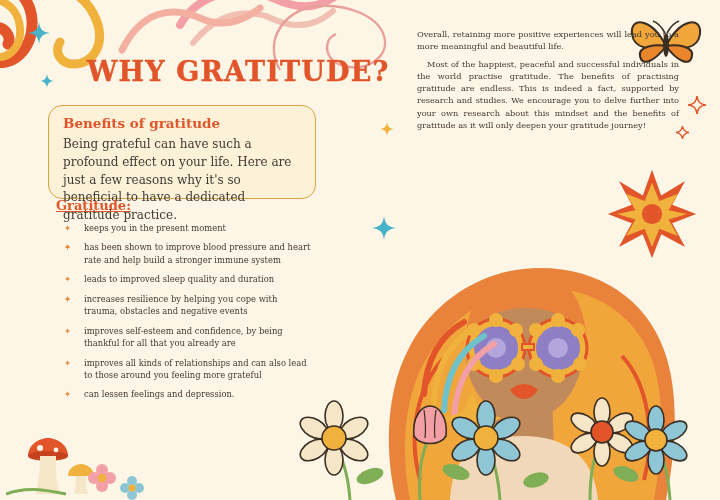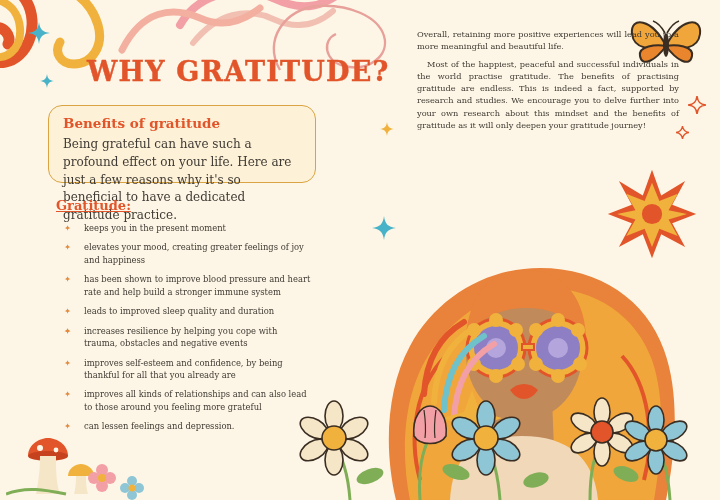--- a/index.html
+++ b/index.html
@@ -41,21 +41,21 @@
     margin-left: 31px;
     -webkit-text-stroke: 0.4px #e2552a;
   }
 
   
   .benefits-card {
     position: absolute;
     left: 48px;
     top: 105px;
     width: 268px;
-    height: 78px;
+    height: 94px;
     border: 1.6px solid #d9a441;
     border-radius: 14px;
     background: #fdf1d8;
     box-sizing: border-box;
     padding: 9px 14px 0 14px;
   }
   .benefits-title {
     font-family: "DejaVu Serif", serif;
     font-weight: bold;
     font-size: 13.5px;
@@ -200,21 +200,21 @@
   <div class="title">WHY GRATITUDE?</div>
 
   <div class="benefits-card">
     <div class="benefits-title">Benefits of gratitude</div>
     <div class="benefits-body">Being grateful can have such a profound effect on your life. Here are just a few reasons why it's so beneficial to have a dedicated gratitude practice.</div>
   </div>
 
   <div class="gratitude-heading">Gratitude:</div>
   <ul class="gratitude-list">
     <li><span class="bullet">✦</span><span>keeps you in the present moment</span></li>
-    <li><span class="bullet">✦</span><span>elevates your mood, creating greater feelings of joy and happiness</span></li>
+    <li><span class="bullet">✦</span></li>
     <li><span class="bullet">✦</span><span>has been shown to improve blood pressure and heart rate and help build a stronger immune system</span></li>
     <li><span class="bullet">✦</span><span>leads to improved sleep quality and duration</span></li>
     <li><span class="bullet">✦</span></li>
     <li><span class="bullet">✦</span><span>increases resilience by helping you cope with trauma, obstacles and negative events</span></li>
     <li><span class="bullet">✦</span><span>improves self-esteem and confidence, by being thankful for all that you already are</span></li>
     <li><span class="bullet">✦</span><span>improves all kinds of relationships and can also lead to those around you feeling more grateful</span></li>
     <li><span class="bullet">✦</span><span>can lessen feelings and depression.</span></li>
   </ul>
 
   <div class="right-col">

